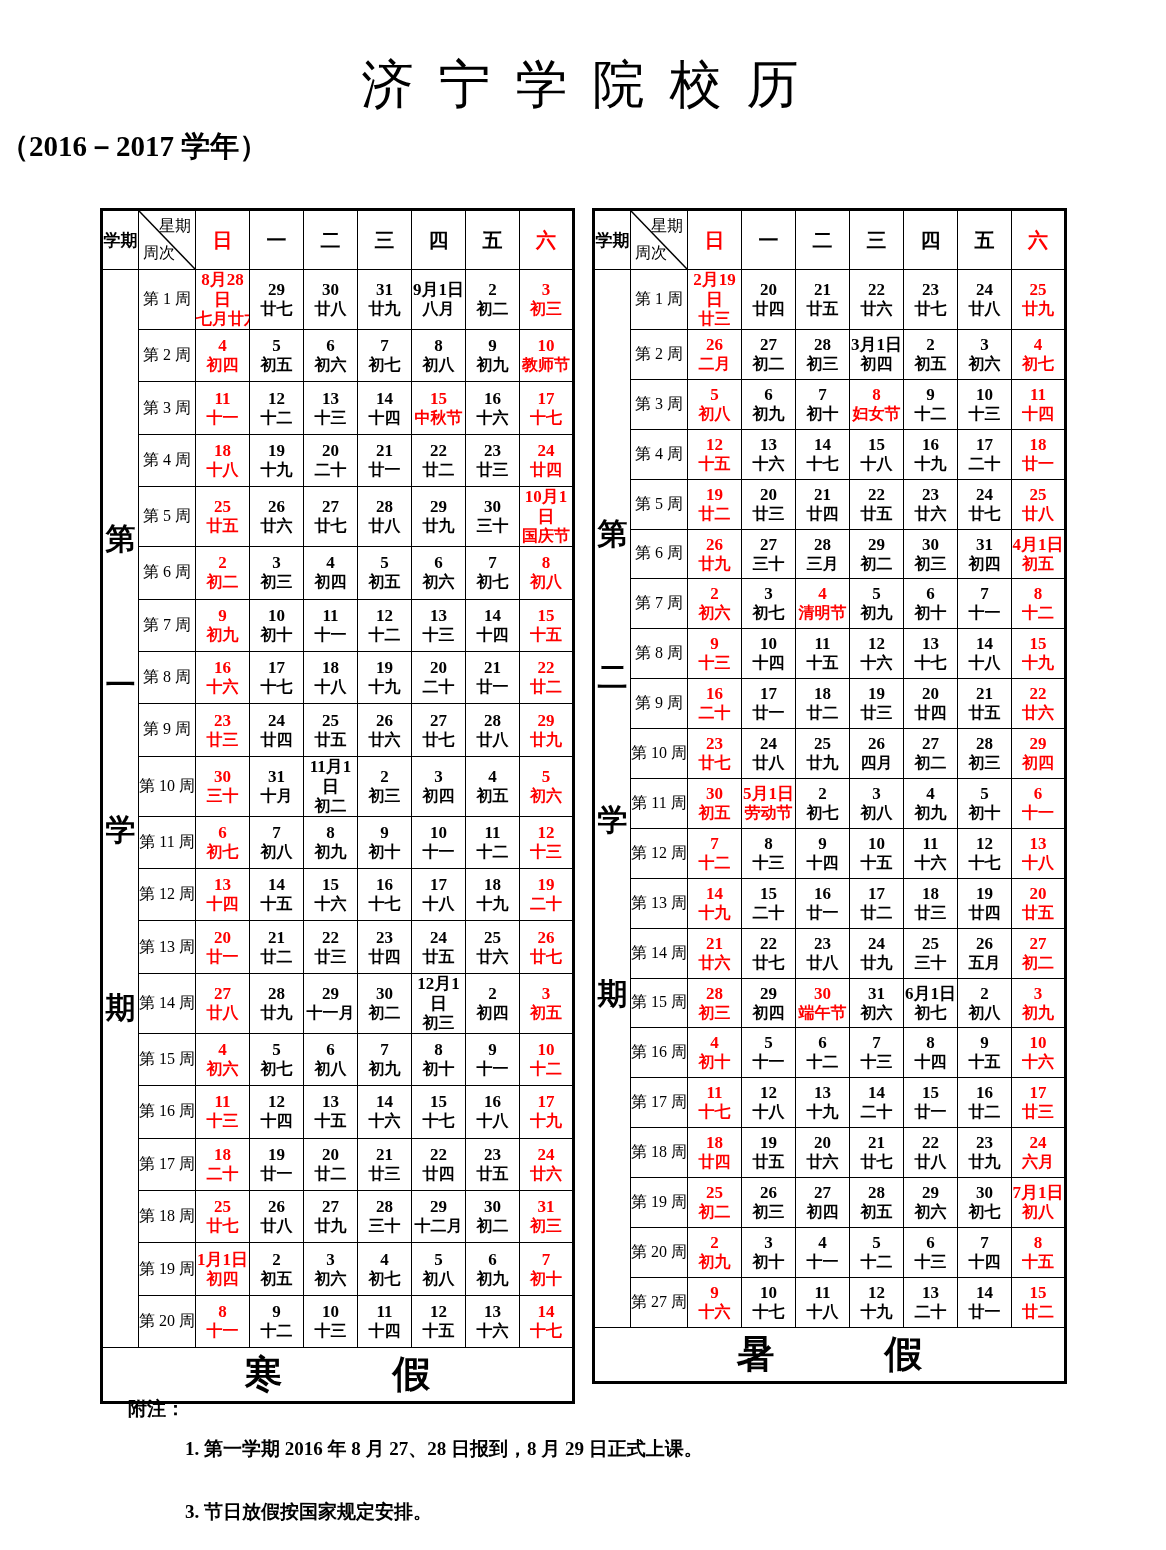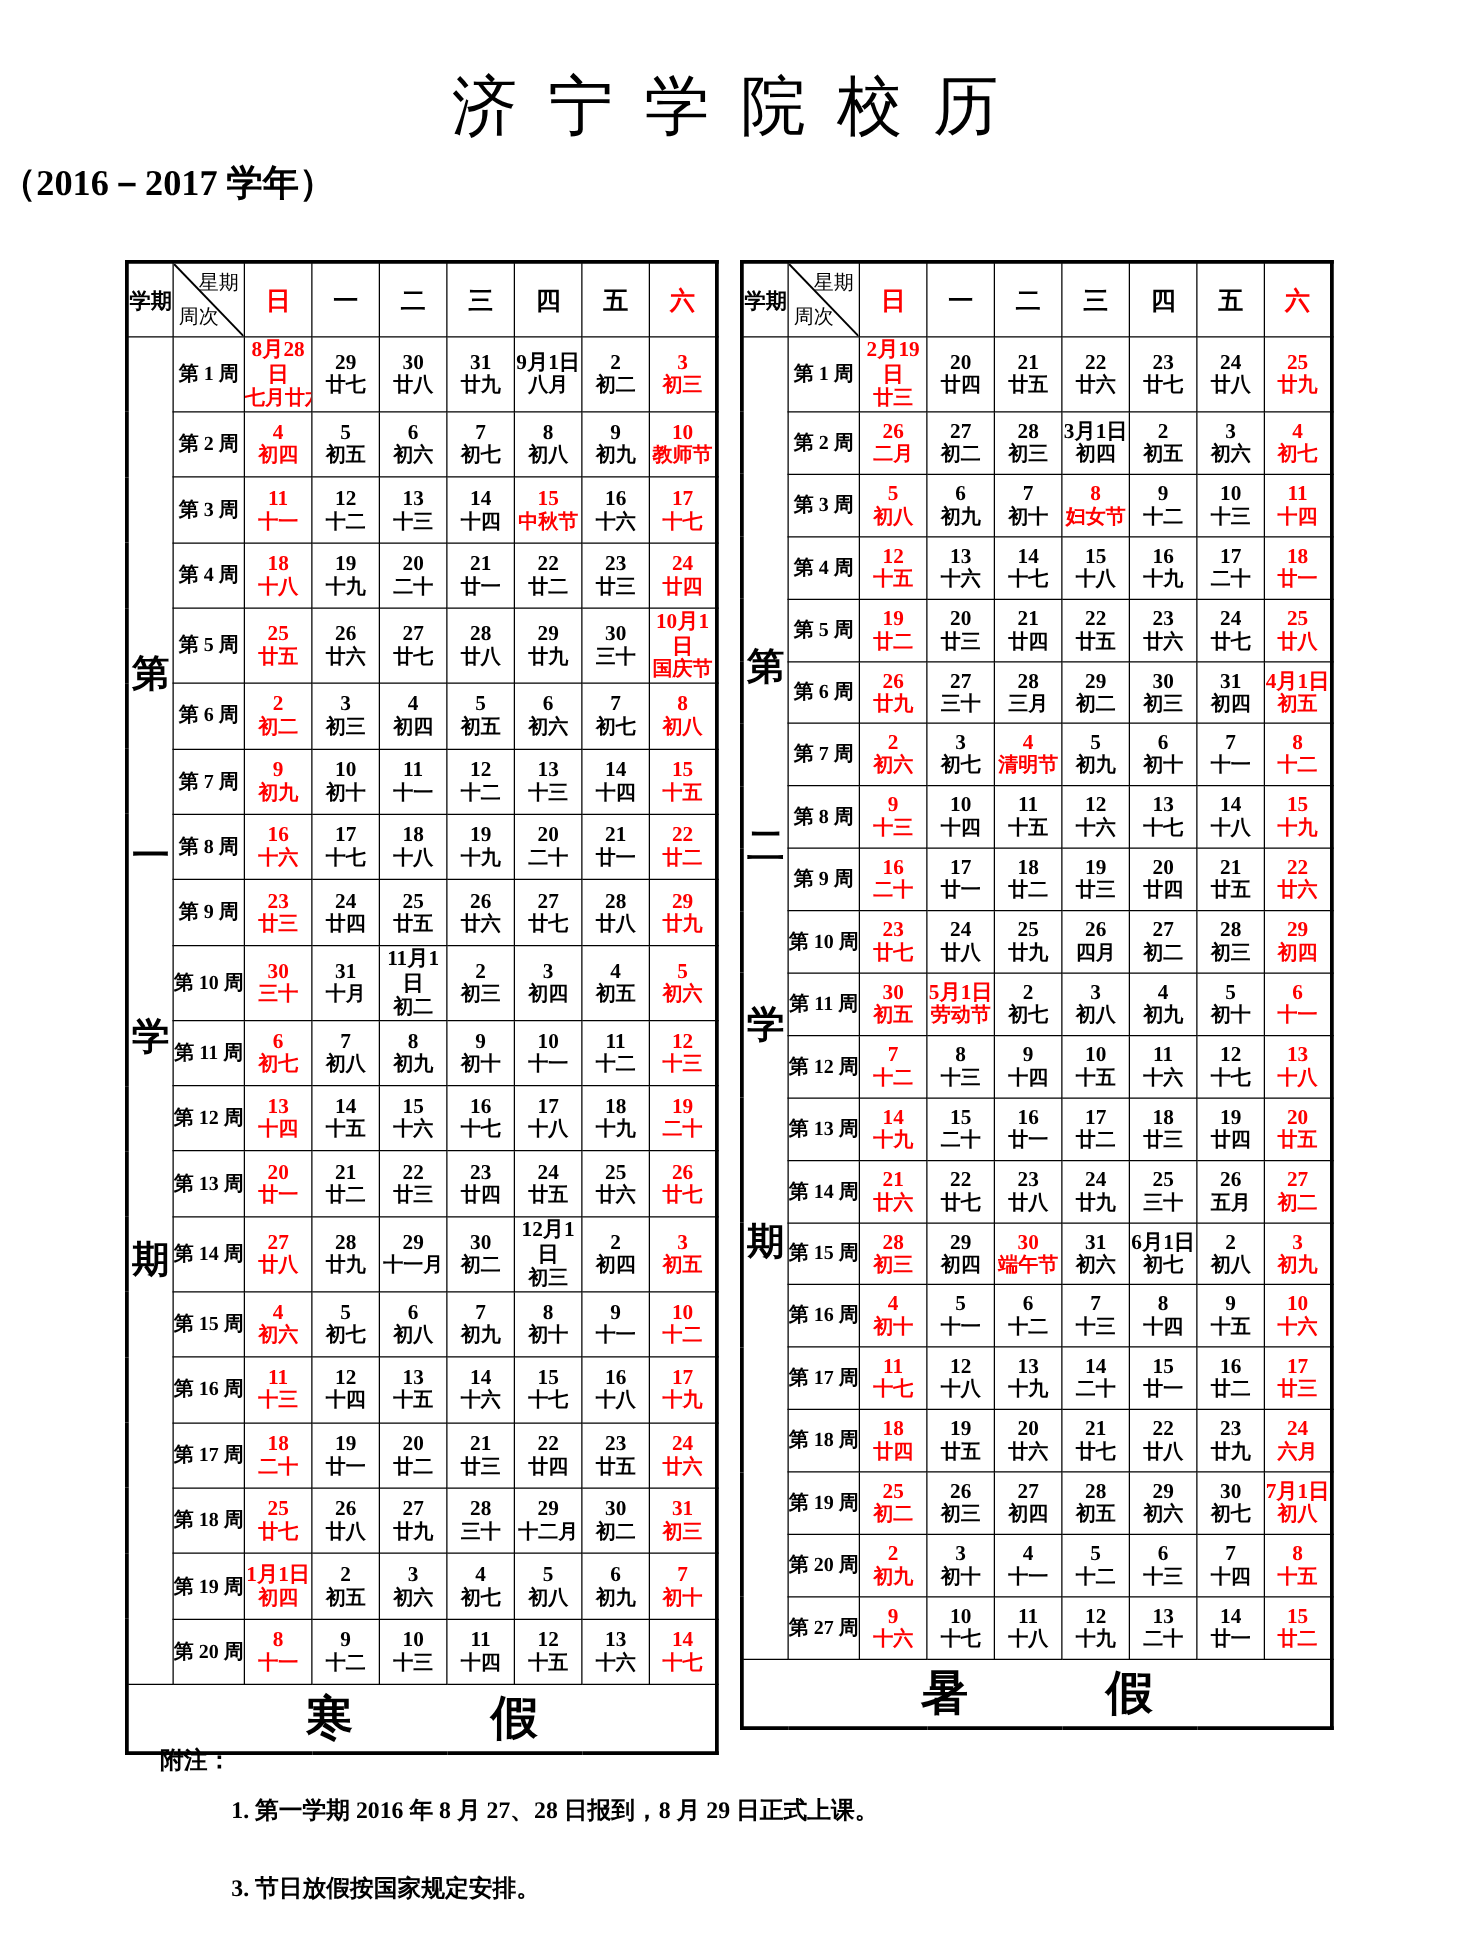--- a/index.html
+++ b/index.html
@@ -12,21 +12,21 @@
   .tables{position:absolute;top:172px;left:100px;display:flex;gap:17px;align-items:flex-start;margin-top:36px;}
   table.cal{border-collapse:collapse;table-layout:fixed;width:473px;border:3px solid #000;}
   .cal th,.cal td{border:1px solid #000;padding:0;text-align:center;vertical-align:middle;overflow:hidden;}
   .cal thead tr{height:60px;}
   .s1 tbody tr.wk{height:52.4px;}
   .s2 tbody tr.wk{height:49.9px;}
   tr.vac-row{height:55px;}
   col.c-sem{width:37px;} col.c-wkno{width:57px;} col.c-day{width:54px;}
   th.corner-sem{font-size:17px;font-weight:bold;}
   th.day{font-size:20px;font-weight:bold;}
-  th.wk-label{font-size:16px;font-weight:bold;white-space:nowrap;}
+  th.wk-label{font-size:16px;font-weight:normal;white-space:nowrap;}
   td.daycell .num{font-size:17px;font-weight:bold;line-height:1.18;}
   td.daycell .lunar{font-size:16px;font-weight:bold;line-height:1.18;white-space:nowrap;}
   .red{color:#f00;}
   th.diag{position:relative;}
   th.diag svg{position:absolute;left:0;top:0;width:100%;height:100%;}
   .dg-top{position:absolute;top:5px;right:4px;font-size:16px;font-weight:normal;}
   .dg-bot{position:absolute;bottom:5px;left:4px;font-size:16px;font-weight:normal;}
   td.vertical{position:relative;}
   td.vertical span{position:absolute;left:0;width:100%;text-align:center;
                    transform:translateY(-50%);font-size:30px;font-weight:bold;}

